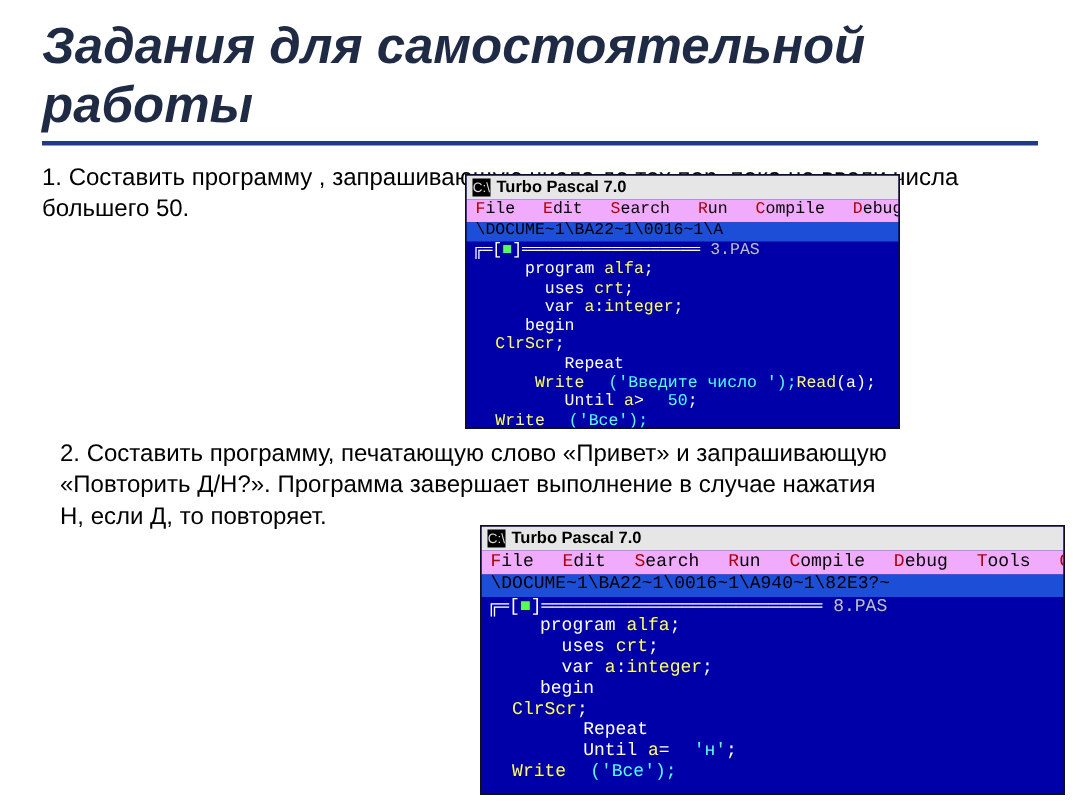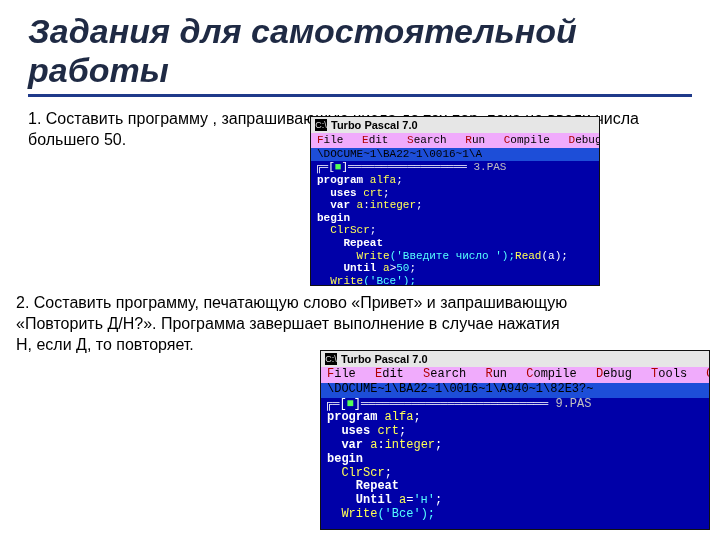--- a/index.html
+++ b/index.html
@@ -81,30 +81,30 @@
   }
   .frame-top, .frame-mid, .frame-bot {
     color: #ffffff;
     white-space: pre;
   }
   .codepad {
     padding-left: 2px;
     color: #fff;
   }
   .codepad div { white-space: pre; }
-  .kw { color: #ffffff; font-weight: 700; }
+  .kw { color: #ffffff; font-weight: 400; margin-left: 33px; }
   .id-y { color: #ffff55; }
-  .id-c { color: #55ffff; }
+  .id-c { color: #55ffff; margin-left: 16px; }
   .comment { color: #55ff55; }
   .frame-file {
     color: #c0c0c0;
   }
   .task2-block {
     position: absolute;
-    left: 16px;
+    left: 40px;
     top: 289px;
     width: 560px;
   }
 </style>
 </head>
 <body>
 
 <div class="page">
   <div class="title">Задания для самостоятельной работы</div>
   <hr class="title-rule">
@@ -156,21 +156,21 @@
     <span class="menu-item"><span class="hot">E</span><span>dit</span></span>
     <span class="menu-item"><span class="hot">S</span><span>earch</span></span>
     <span class="menu-item"><span class="hot">R</span><span>un</span></span>
     <span class="menu-item"><span class="hot">C</span><span>ompile</span></span>
     <span class="menu-item"><span class="hot">D</span><span>ebug</span></span>
     <span class="menu-item"><span class="hot">T</span><span>ools</span></span>
     <span class="menu-item"><span class="hot">O</span></span>
   </div>
   <div class="pathbar">\DOCUME~1\BA22~1\0016~1\A940~1\82E3?~</div>
   <div class="frame">
-    <div class="frame-top">╔═[<span class="comment">■</span>]══════════════════════════ <span class="frame-file">9.PAS</span></div>
+    <div class="frame-top">╔═[<span class="comment">■</span>]══════════════════════════ <span class="frame-file">8.PAS</span></div>
     <div class="codepad">
       <div><span class="kw">program </span><span class="id-y">alfa</span><span>;</span></div>
       <div><span class="kw">  uses </span><span class="id-y">crt</span><span>;</span></div>
       <div><span class="kw">  var </span><span class="id-y">a</span><span>:</span><span class="id-y">integer</span><span>;</span></div>
       <div><span class="kw">begin</span></div>
       <div><span>  </span><span class="id-y">ClrScr</span><span>;</span></div>
       <div><span class="kw">    Repeat</span></div>
       <div><span class="kw">    Until </span><span class="id-y">a</span><span>=</span><span class="id-c">'н'</span><span>;</span></div>
       <div><span>  </span><span class="id-y">Write</span><span class="id-c">('Bce');</span></div>
 

